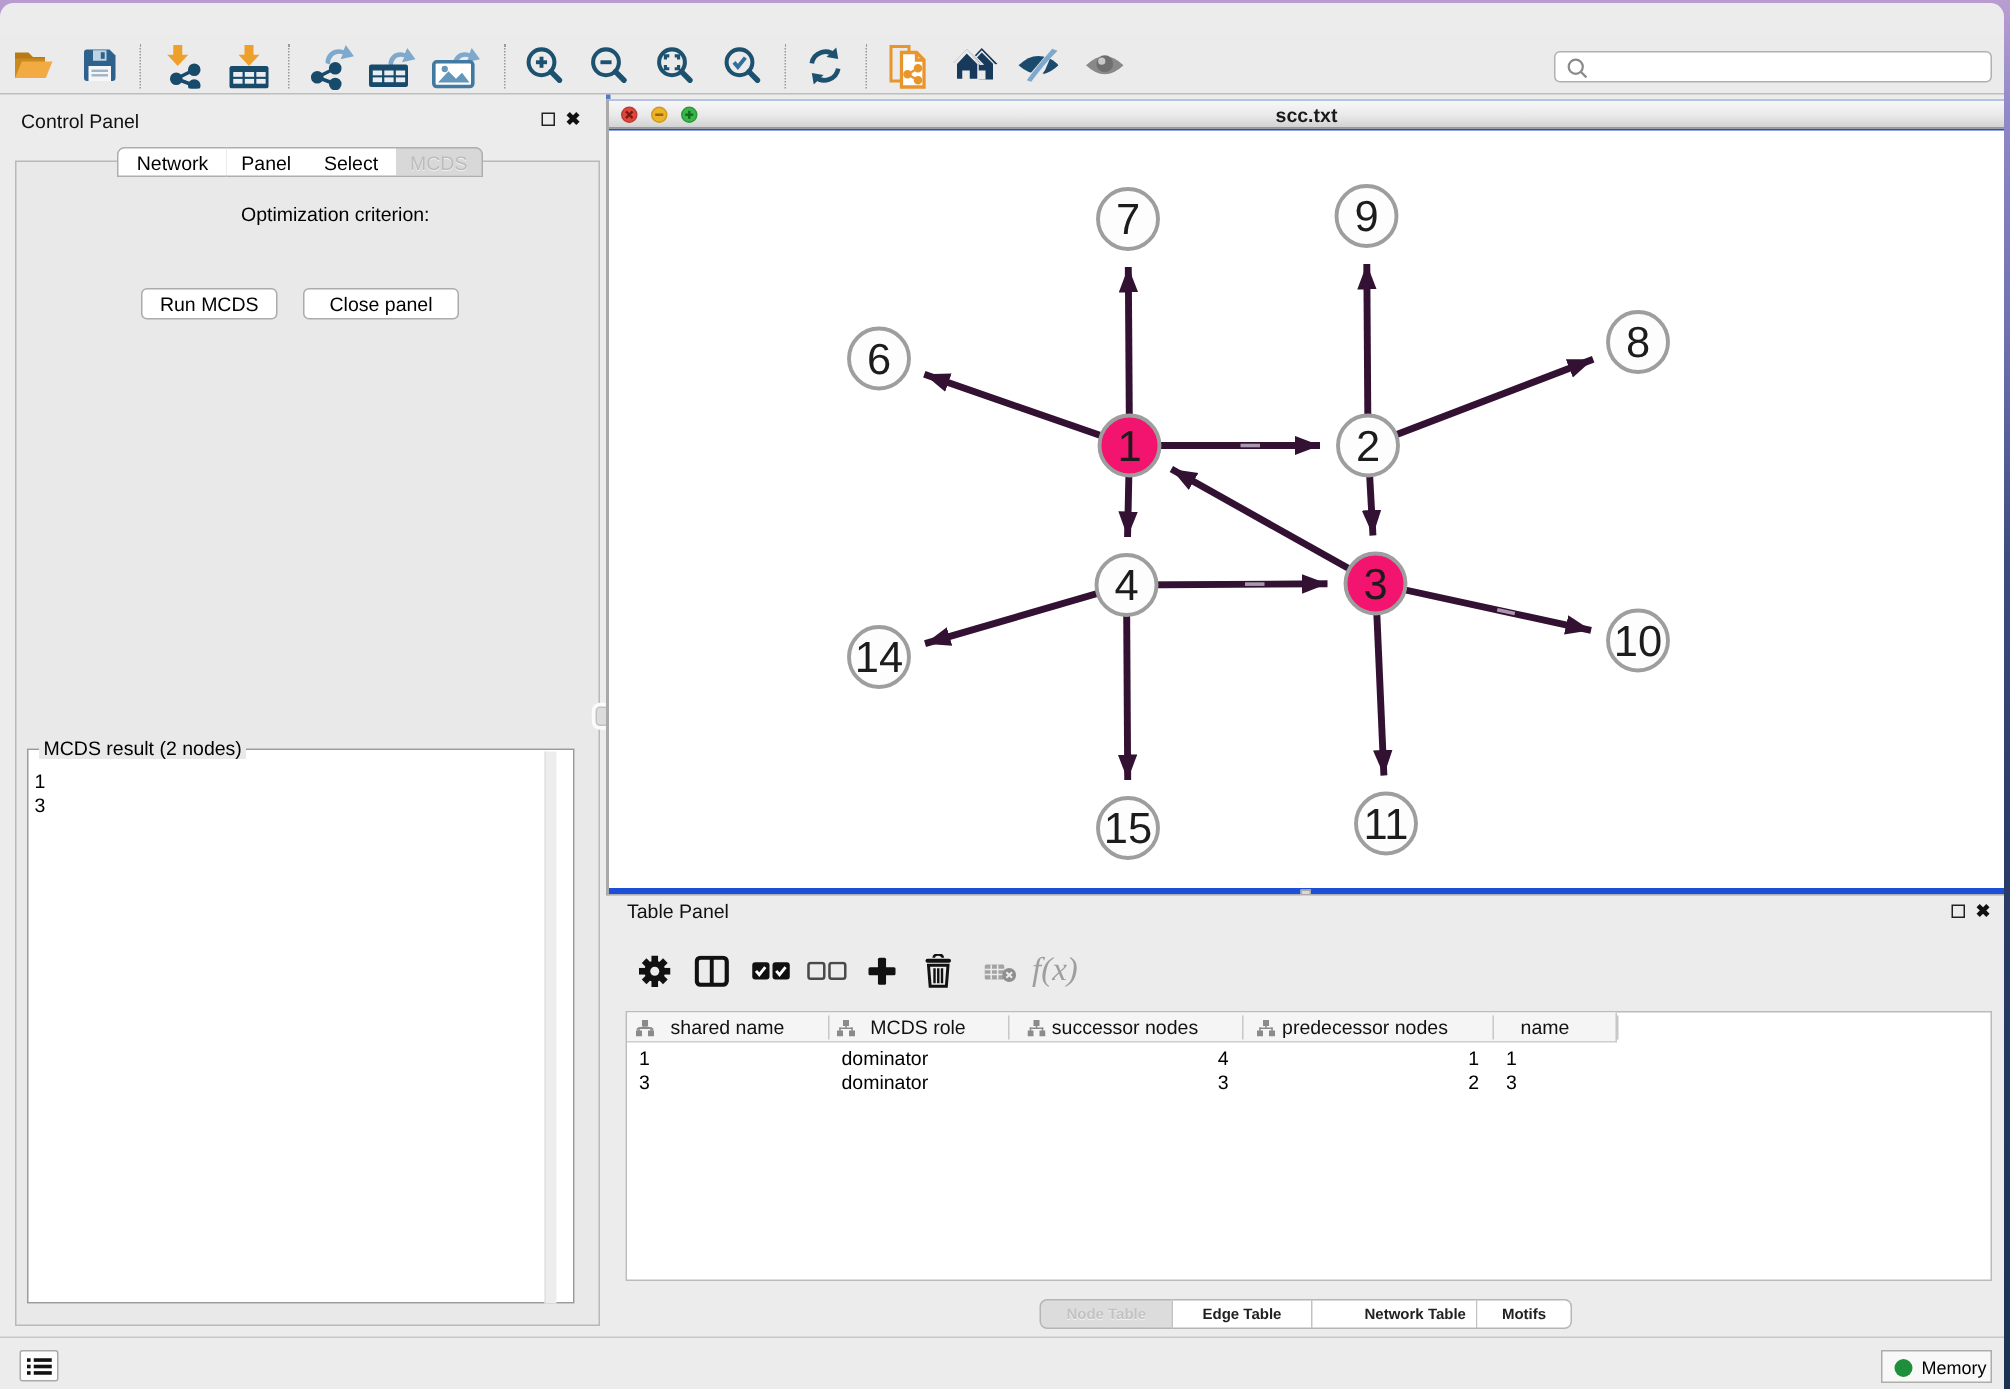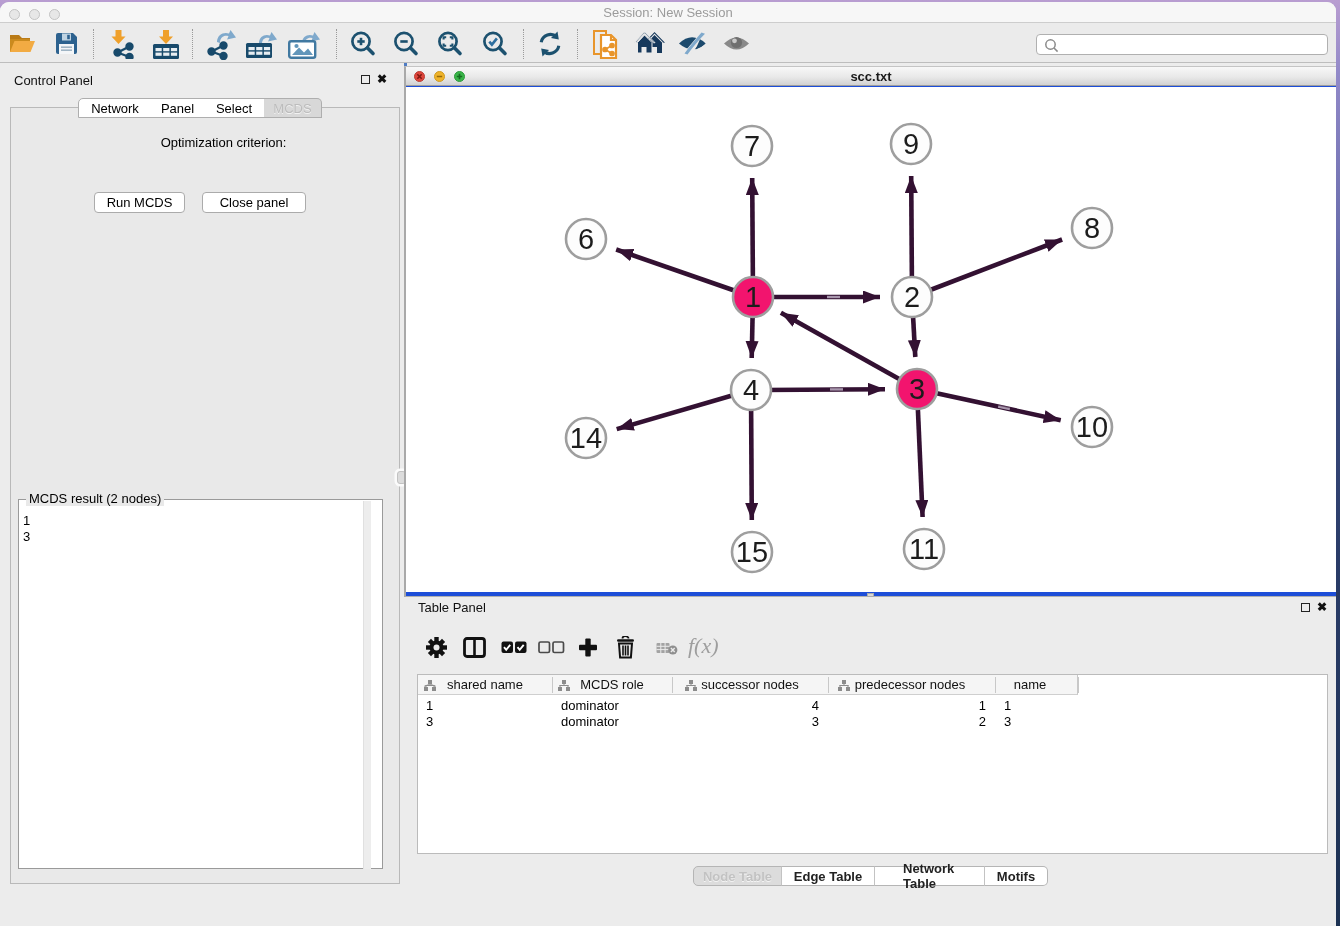--- a/index.html
+++ b/index.html
@@ -60,40 +60,34 @@
 #tp { position:absolute; left:404px; top:595px; width:932px; height:294px; background:#ececec; }
 #tp-head { position:absolute; left:14px; top:3px; font-size:13px; color:#111; }
 #tbl { position:absolute; left:13px; top:77px; width:911px; height:180px; background:#fff;
   border:1px solid #bbb; }
 #thead { position:absolute; left:0; top:0; width:909px; height:20px; }
 #theadbg { position:absolute; left:0; top:0; width:660px; height:20px;
   background:#f5f5f5; border-bottom:1px solid #cfcfcf; border-right:1px solid #c8c8c8; }
 .th { position:absolute; top:0; height:20px; font-size:13px; color:#111; text-align:center; line-height:20px; }
 .thsep { position:absolute; top:2px; height:16px; width:0; border-left:1px solid #c8c8c8; }
 .td { position:absolute; font-size:13px; color:#000; height:16px; line-height:16px; }
-.btab { position:absolute; top:269px; height:20px; font-size:13px; font-weight:bold;
+.btab { position:absolute; top:269px; height:20px; font-size:10px; font-weight:bold;
   background:#fff; border:1px solid #b5b5b5; color:#222; display:flex; align-items:center; justify-content:center; }
 
 #sb { position:absolute; left:0; top:889px; width:1336px; height:35px;
   background:#ececec; border-top:1px solid #c6c6c6; }
 #listbtn { position:absolute; left:13px; top:8px; width:26px; height:21px; background:#fdfdfd;
   border:1px solid #aaa; border-radius:2px; }
 #mem { position:absolute; left:1254px; top:8px; width:74px; height:22px; background:#f8f8f8;
   border:1px solid #adadad; font-size:12px; color:#000; }
 </style>
 </head>
 <body>
 <div id="win">
 
-  <div id="titlebar">
-    <div class="tl" style="left:9px;"></div>
-    <div class="tl" style="left:29px;"></div>
-    <div class="tl" style="left:49px;"></div>
-    <div id="title">Session: New Session</div>
-  </div>
 
   <div id="toolbar">
 
     <svg class="abs" style="left:8px;top:8px;" width="28" height="26" viewBox="0 0 28 26">
       <path d="M2 4 h9 l3 3 h8 v3 H2 Z" fill="#b97a16"></path>
       <rect x="2" y="8" width="20" height="13" fill="#ca8a1e"></rect>
       <path d="M6.5 10 H27 L22.5 21 H2 Z" fill="#f2ab43"></path>
     </svg>
 
     <svg class="abs" style="left:54px;top:8px;" width="25" height="25" viewBox="0 0 25 25">
@@ -486,13 +480,31 @@
         <div class="td" style="left:490px;top:39px; width:78px; text-align:right;">2</div>
         <div class="td" style="left:586px;top:39px;">3</div>
       </div>
     </div>
     <div class="btab" style="left:289px; width:89px; border-radius:5px 0 0 5px; background:#dcdcdc; color:#c2c2c2; text-shadow:0 1px 0 #f4f4f4; font-weight:bold;">Node Table</div>
     <div class="btab" style="left:377px; width:94px; border-left:1px solid #c3c3c3;">Edge Table</div>
     <div class="btab" style="left:470px; width:111px; border-left:1px solid #c3c3c3;padding-left:28px;">Network Table</div>
     <div class="btab" style="left:580px; width:64px; border-left:1px solid #c3c3c3; border-radius:0 5px 5px 0;">Motifs</div>
   </div>
 
+  <div id="sb">
+    <div id="listbtn">
+      <svg class="abs" style="left:4px;top:4px;" width="17" height="12" viewBox="0 0 17 12">
+        <g fill="#111">
+          <rect x="0" y="0.5" width="2.4" height="2.4"></rect>
+            <rect x="4.5" y="0.5" width="12" height="2.4"></rect>
+          <rect x="0" y="4.8" width="2.4" height="2.4"></rect>
+            <rect x="4.5" y="4.8" width="12" height="2.4"></rect>
+          <rect x="0" y="9.1" width="2.4" height="2.4"></rect>
+            <rect x="4.5" y="9.1" width="12" height="2.4"></rect>
+        </g>
+      </svg>
+    </div>
+    <div id="mem">
+      <span style="position:absolute;left:8px;top:5px;width:12px;height:12px;border-radius:50%;background:#1e8f3a;"></span>
+      <span style="position:absolute;left:26px;top:4px;">Memory</span>
+    </div>
+  </div>
 </div>
 
 </body></html>

